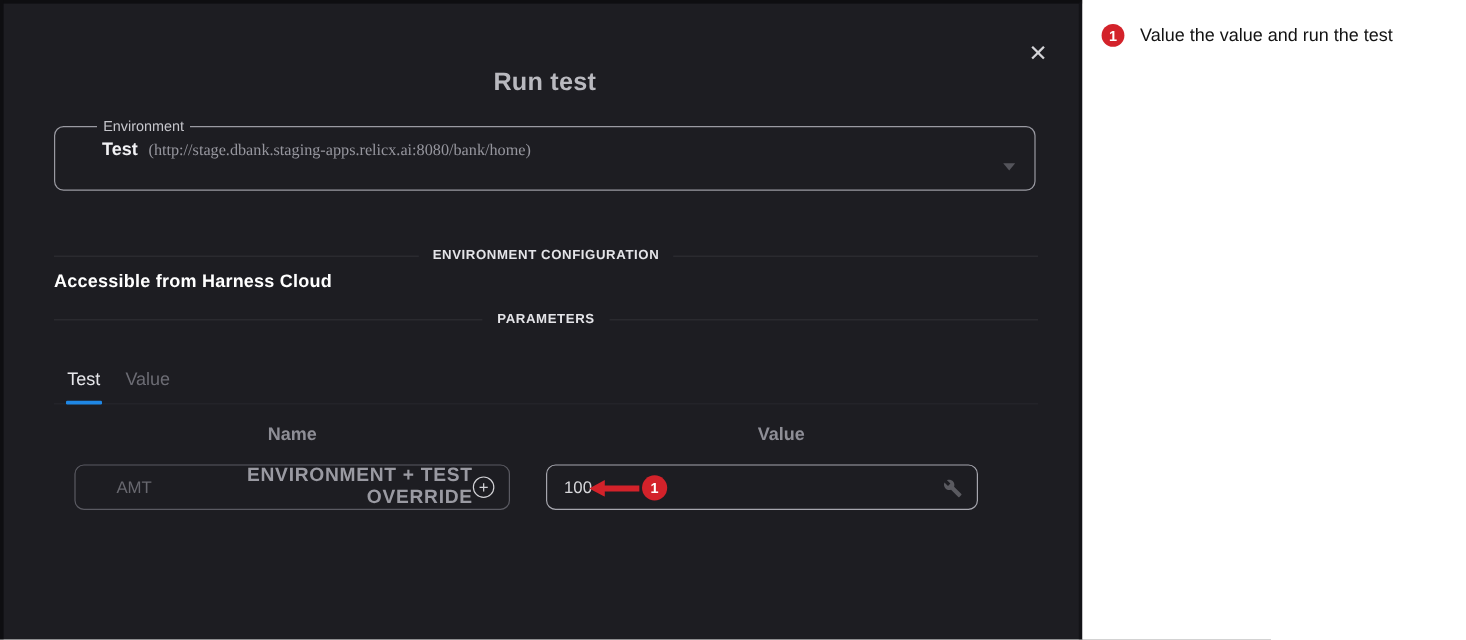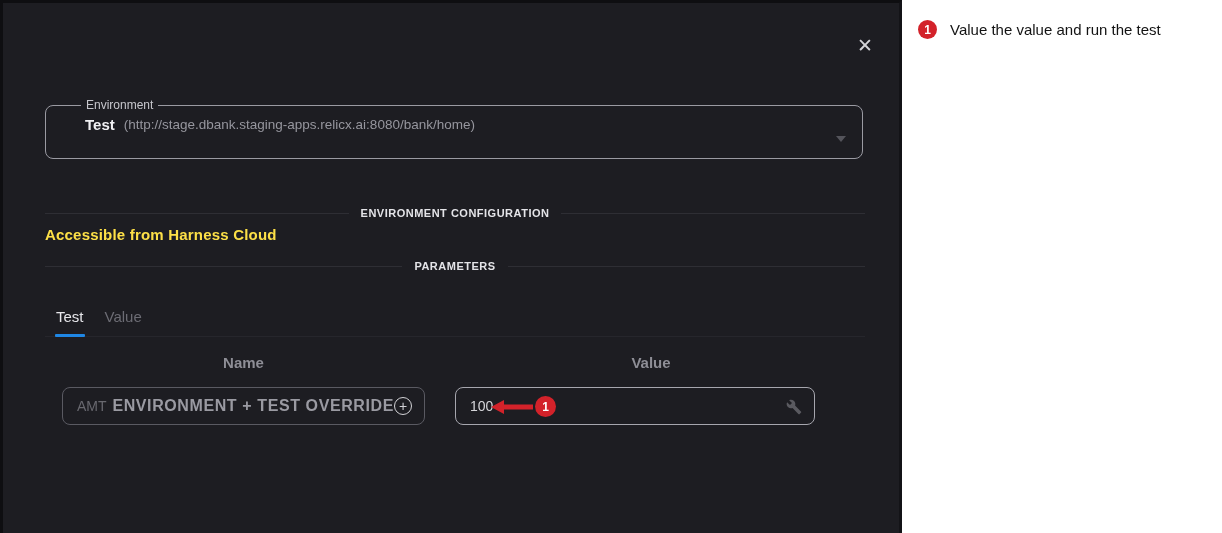--- a/index.html
+++ b/index.html
@@ -34,21 +34,21 @@
     position:absolute; left:42px; top:95px; width:818px; height:61px;
     border:1px solid #9a9aa2; border-radius:8px;padding-left:24px;
   }
   .env-fieldset legend {
     margin-left:11px; padding:0 5px; font-size:12px; color:#c6c6cc;
   }
   .env-row {
     display:flex; align-items:center; padding:4px 0 0 15px;
   }
   .env-name { font-size:15px; font-weight:bold; color:#f1f1f4; }
-  .env-url  { font-size:13.5px; color:#96969e; margin-left:9px; }
+  .env-url  { font-size:13.5px; color:#96969e; margin-left:9px;font-family:Liberation Serif, serif; }
   .chevron-down {
     position:absolute; right:16px; top:24px;
     width:0; height:0;
     border-left:5px solid transparent; border-right:5px solid transparent;
     border-top:6px solid #54545b;
   }
 
   
   .divider {
     position:absolute; left:42px; width:820px; height:14px;
@@ -57,21 +57,21 @@
   .divider .line { flex:1; height:1px; background:#2e2e34; }
   .divider .divider-label {
     margin:0 12px; font-size:11px; font-weight:bold; color:#e4e4e8;
     letter-spacing:0.5px; white-space:nowrap;
   }
   .divider-env    { top:175px;margin-top:28px; }
   .divider-params { top:256px;text-align:center; }
 
   .accessible-note {
     position:absolute; left:42px; top:223px;
-    font-size:15px; font-weight:bold; color:#fde047; letter-spacing:0.2px;
+    font-size:15px; font-weight:bold; color:#ffffff; letter-spacing:0.2px;
   }
 
   
   .tab-bar {
     position:absolute; left:42px; top:294px; width:820px; height:40px;
     padding-left:10px; border-bottom:1px solid #26262c;
     display:flex; align-items:flex-end;
   }
   .tab {
     font-size:15px; padding:8px 1px 11px 1px; margin-right:19px;
@@ -89,21 +89,21 @@
     font-size:15px; font-weight:bold; color:#8e8e96;
   }
   .col-header-name  { left:59px;  width:363px; }
   .col-header-value { left:452px; width:392px; }
 
   .param-name-field {
     position:absolute; left:59px; top:384px; width:363px; height:38px;
     border:1px solid #5a5a62; border-radius:8px;
     display:flex; align-items:center; padding:0 12px 0 14px;
   }
-  .param-name-text { font-size:14px; color:#68686f; }
+  .param-name-text { font-size:14px; color:#68686f;margin-left:20px; }
   .param-badge {
     flex:1; text-align:right;
     font-size:16px; font-weight:bold; color:#9a9aa2; letter-spacing:0.6px;
   }
   .plus-icon {
     width:18px; height:18px; border:1.5px solid #d2d2d6; border-radius:50%;
     display:flex; align-items:center; justify-content:center;
     color:#d2d2d6; font-size:14px; line-height:1; cursor:pointer; flex:0 0 auto;
   }
 
@@ -148,20 +148,21 @@
 </style>
 </head>
 <body>
 
 <div class="stage">
 
   <div class="modal-region">
 
     <button class="close-btn">✕</button>
 
+    <div class="modal-title">Run test</div>
 
     <fieldset class="env-fieldset">
       <legend>Environment</legend>
       <div class="env-row">
         <span class="env-name">Test</span>
         <span class="env-url">(http://stage.dbank.staging-apps.relicx.ai:8080/bank/home)</span>
       </div>
       <span class="chevron-down"></span>
     </fieldset>
 

